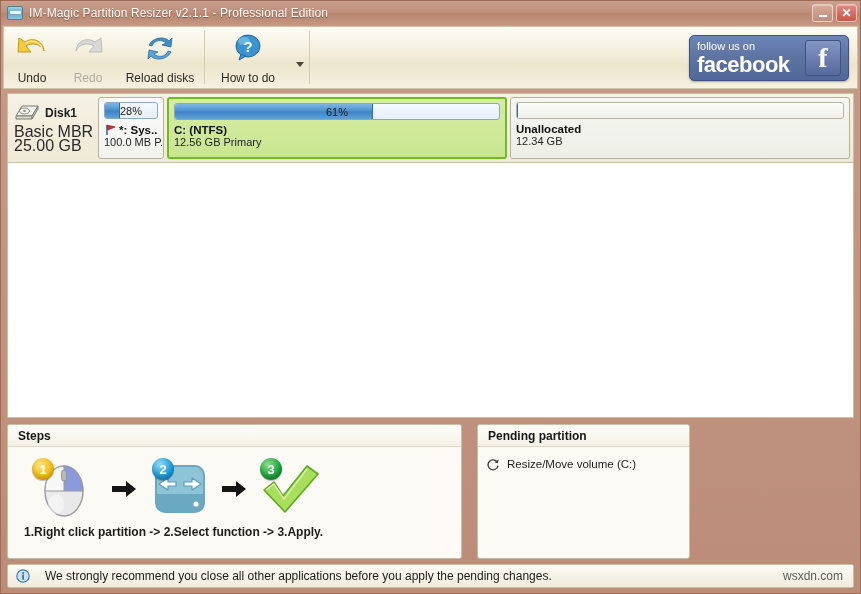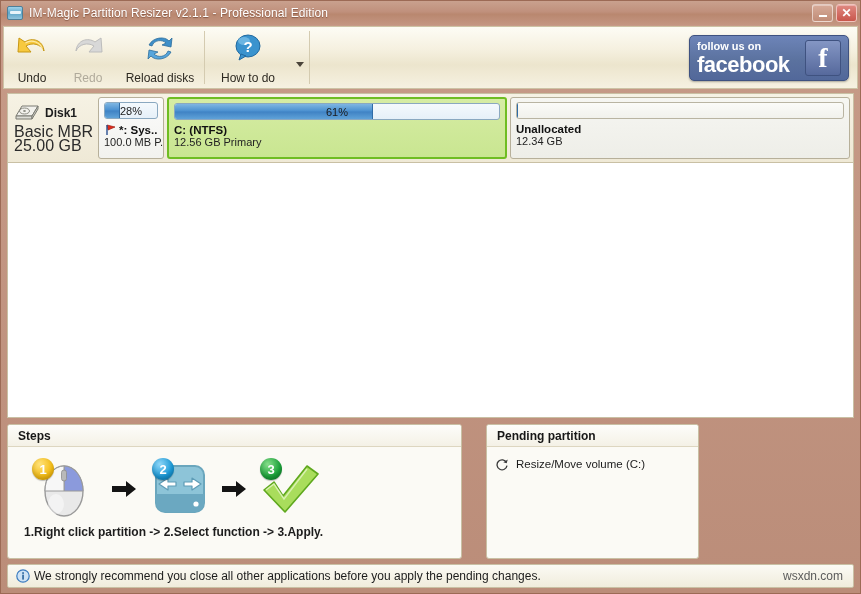--- a/index.html
+++ b/index.html
@@ -88,21 +88,21 @@
 
   .fb-banner {
     position: absolute; right: 8px; top: 8px;
     width: 160px; height: 46px; border-radius: 5px;
     background: linear-gradient(180deg,#6d84b8 0%,#5b729f 55%,#52689a 100%);
     border: 1px solid #3f5280;
     box-shadow: 0 1px 2px rgba(0,0,0,.3);
     display: flex; align-items: center; padding: 0 7px; cursor: pointer;
   }
   .fb-texts { flex: 1 1 auto; line-height: 1; }
-  .fb-small { color: #fff; font-size: 11px; font-weight: bold; display: block; margin-bottom: 2px;}
+  .fb-small { color: #fff; font-size: 11px; font-weight: normal; display: block; margin-bottom: 2px;}
   .fb-big { color: #fff; font-size: 22px; font-weight: bold; display: block; letter-spacing: -.5px; }
   .fb-logo {
     width: 36px; height: 36px; background: linear-gradient(180deg,#8496c4 0%,#56699c 100%);
     border: 1px solid #3f5280; border-radius: 3px;
     color: #fff; font-weight: bold; font-size: 28px;
     display:flex; align-items:center; justify-content:center;
     font-family: "Liberation Serif", serif;
   }
 
   
@@ -165,21 +165,21 @@
 
   
   .mainarea {
     flex: 1 1 auto; margin: 0 6px; background: #ffffff;
     border: 1px solid #c9c0a4; border-top: none;
   }
 
   
   .bottom {
     flex: 0 0 135px; margin: 6px 6px 0 6px;
-    display: flex; gap: 24px;
+    display: flex; gap: 15px;
   }
   .panel {
     background: #fbfaf5; border: 1px solid #c9c0a4; border-radius: 3px;
     display: flex; flex-direction: column; overflow: hidden;
   }
   .panel-head {
     flex: 0 0 22px; display: flex; align-items: center; padding-left: 10px;
     font-size: 12px; font-weight: bold; color: #171717;
     background: linear-gradient(180deg,#fdfdfa 0%,#f4f1e6 100%);
     border-bottom: 1px solid #ddd6c0;
@@ -218,21 +218,21 @@
   }
   .apply-label { font-size: 15px; color: #1a1a1a; }
   .apply-label u { text-decoration: underline; }
   .check-small { width: 26px; height: 24px; }
 
   
   .statusbar {
     flex: 0 0 24px; margin: 5px 6px 5px 6px;
     background: linear-gradient(180deg,#fbfaf4 0%,#f0ecdc 100%);
     border: 1px solid #c9c0a4; border-radius: 2px;
-    display: flex; align-items: center; padding: 0 8px; gap: 4px;
+    display: flex; align-items: center; padding: 0 8px; gap: 15px;
     position: relative;
   }
   .info-icon { width: 14px; height: 14px; flex: 0 0 14px; }
   .status-text { font-size: 12px; color: #1c1c1c; }
   .watermark {
     position: absolute; right: 10px; top: 50%; transform: translateY(-50%);
     font-size: 12px; color: #5b5b5b;
   }
 </style>
 </head>

